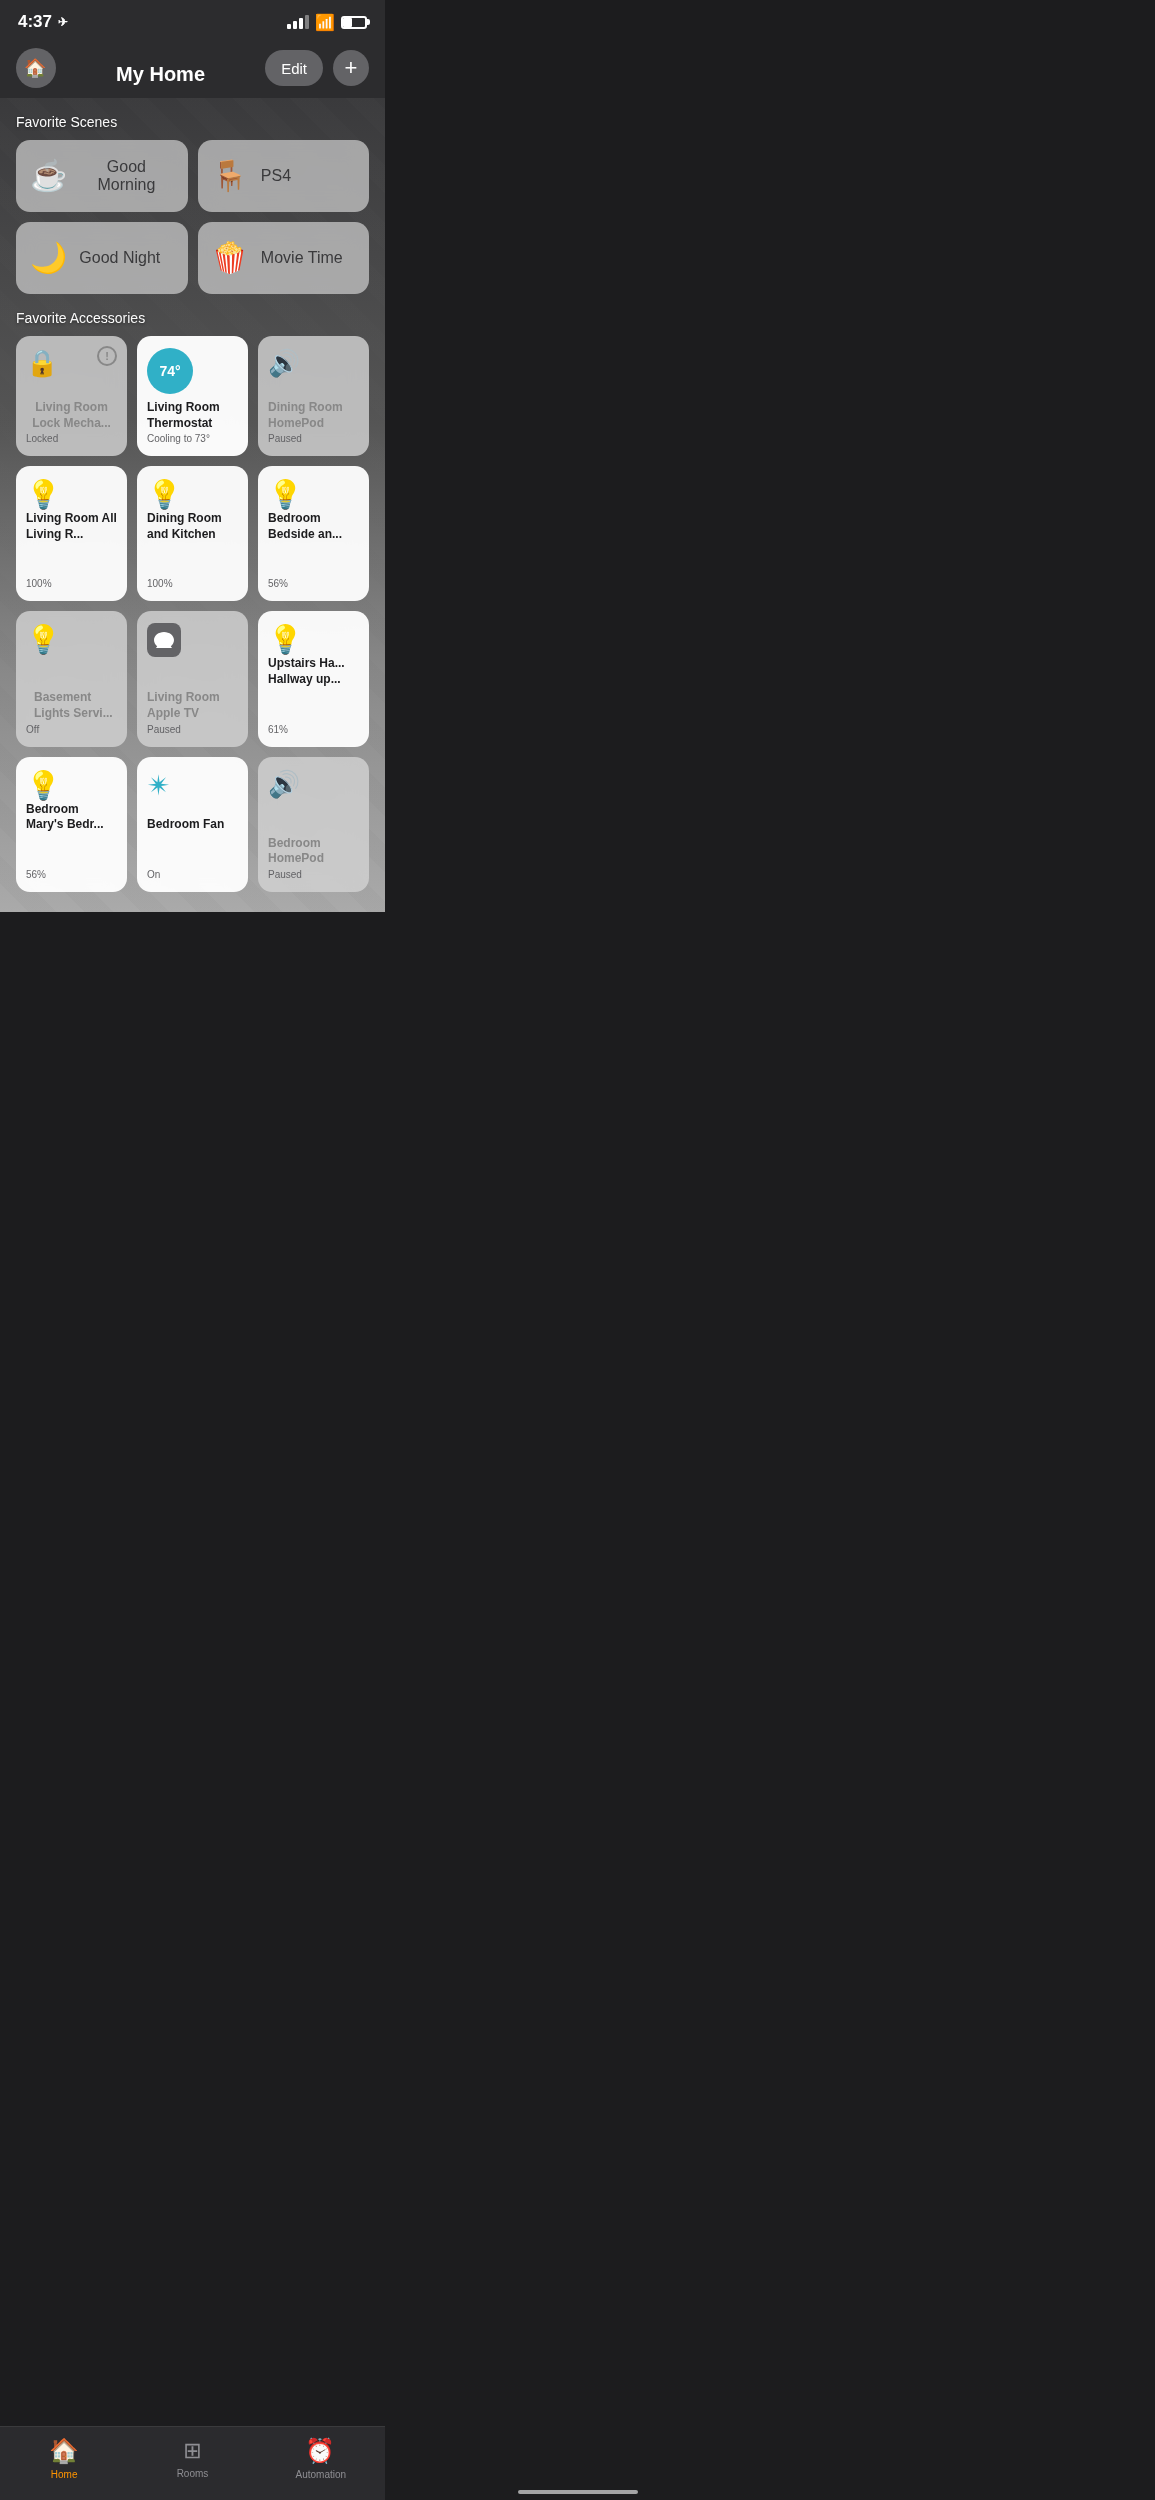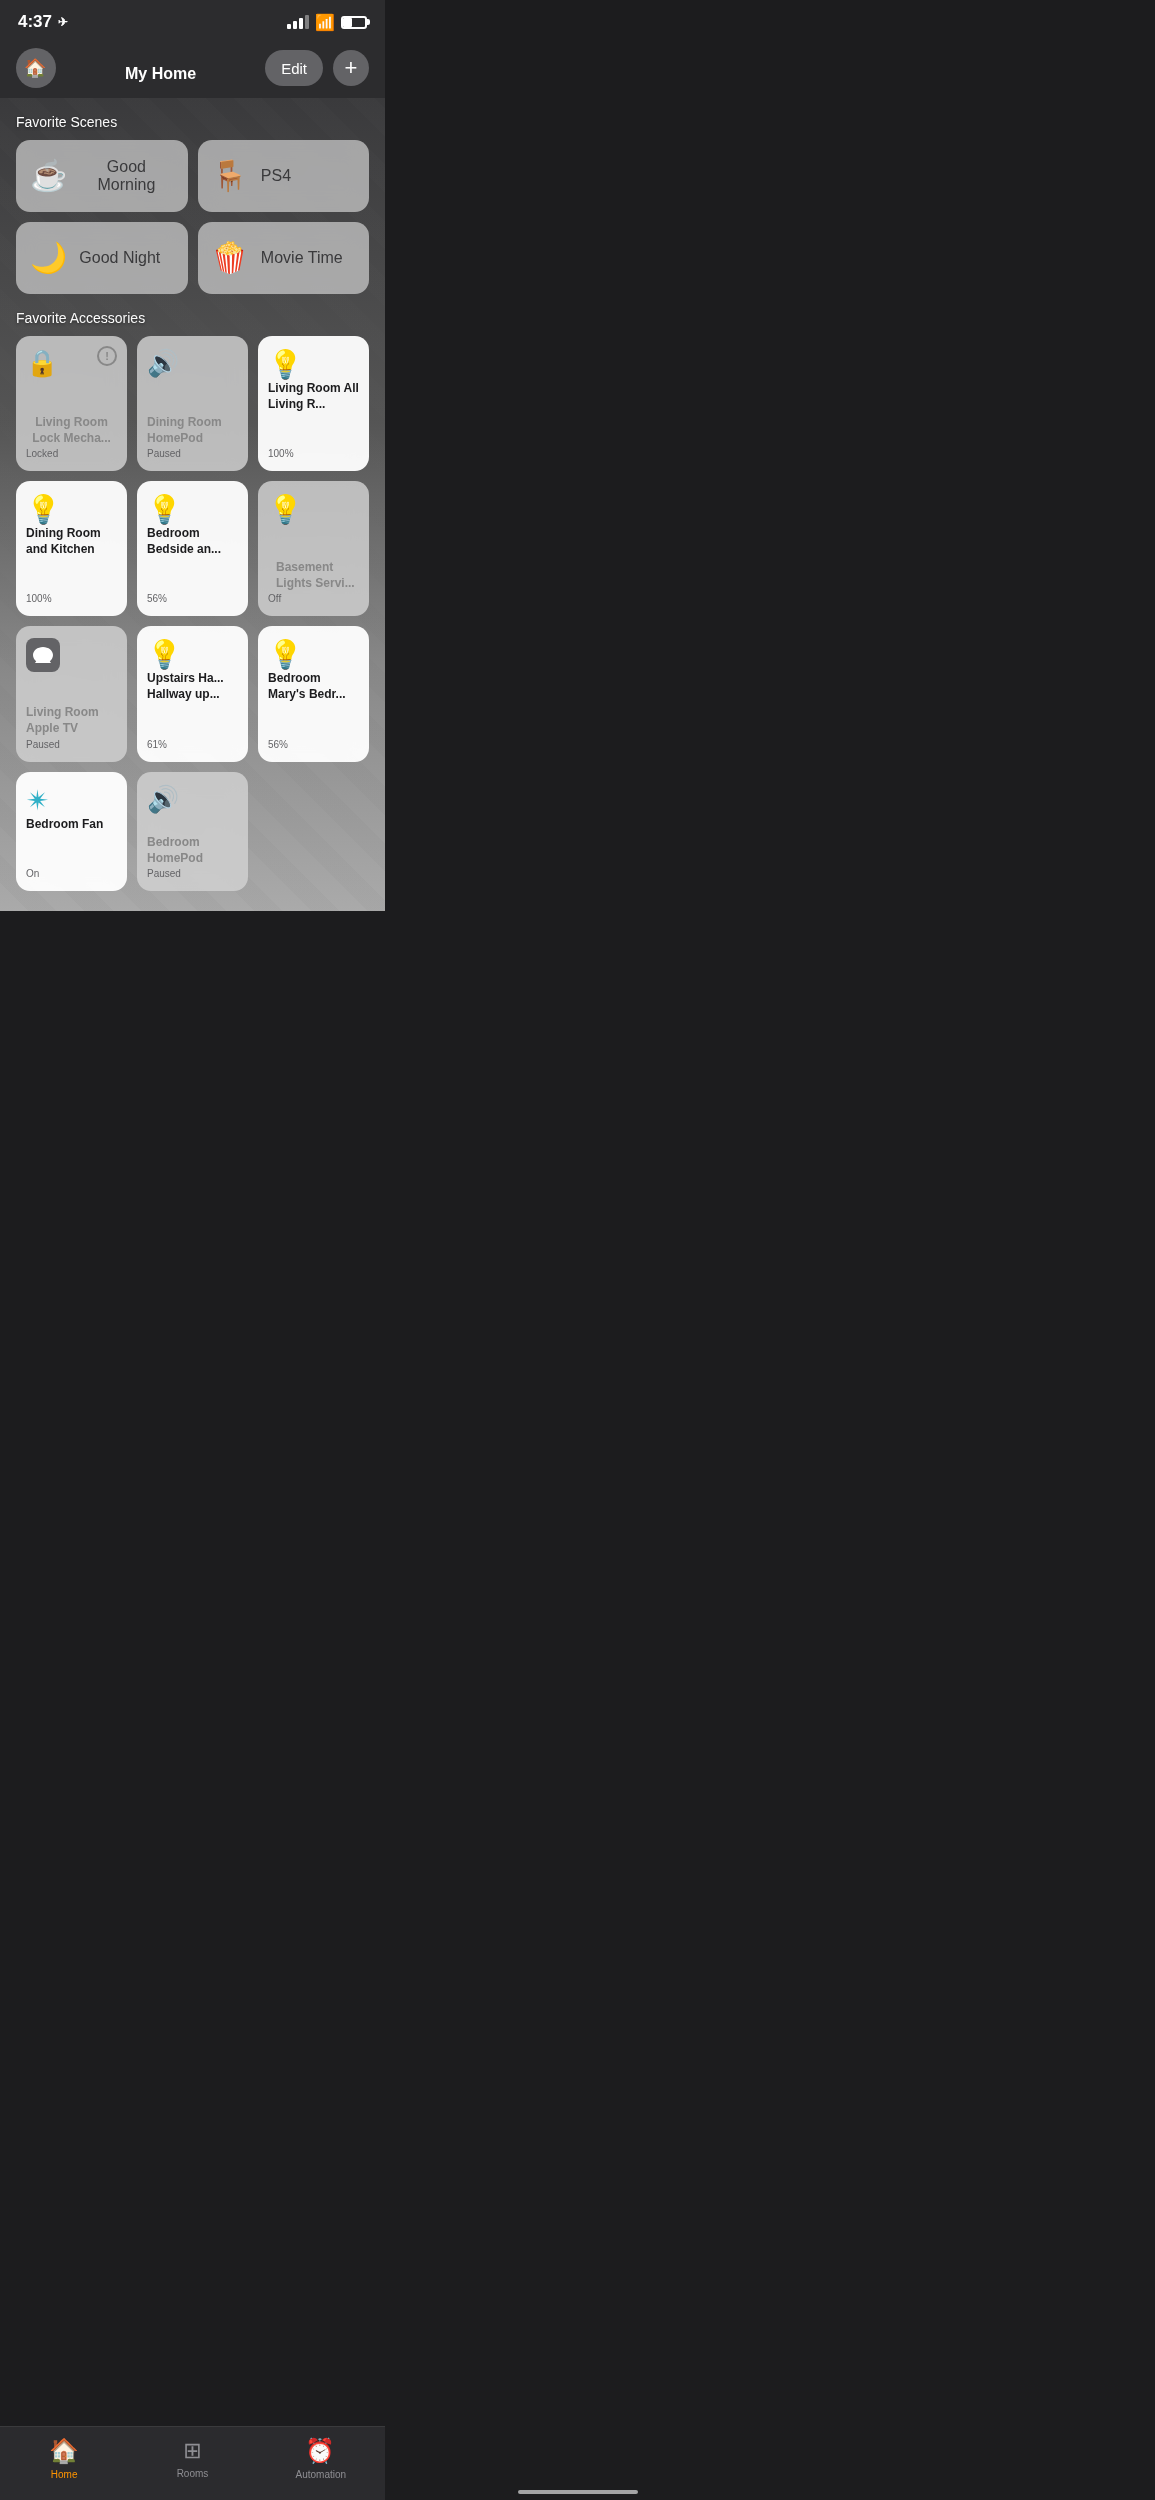--- a/index.html
+++ b/index.html
@@ -69,21 +69,21 @@
       background: #2c2c2e;
     }
     .header-home-btn {
       width: 40px; height: 40px;
       background: #636366;
       border-radius: 50%;
       display: flex; align-items: center; justify-content: center;
       cursor: pointer;
     }
     .header-title {
-      font-size: 16px;
+      font-size: 20px;
       font-weight: 600;
       color: #fff;
       margin-top: 12px;
     }
     .header-actions { display: flex; gap: 10px; }
     .header-edit-btn {
       background: #636366;
       color: #fff;
       border: none;
       border-radius: 20px;
@@ -354,20 +354,29 @@
 
       <div class="accessory-card inactive">
         <div style="font-size:26px; color:#aaa;">🔒</div>
         <div class="info-circle">!</div>
         <div>
           <div class="accessory-name" style="color:#888;text-align:center;">Living Room Lock Mecha...</div>
           <div class="accessory-status">Locked</div>
         </div>
       </div>
 
+      <div class="accessory-card active-blue">
+        <div class="thermostat-badge">
+          <span>74°</span>
+        </div>
+        <div>
+          <div class="accessory-name">Living Room Thermostat</div>
+          <div class="accessory-status">Cooling to 73°</div>
+        </div>
+      </div>
 
       <div class="accessory-card inactive">
         <div style="font-size:26px; color:#aaa;">🔊</div>
         <div>
           <div class="accessory-name" style="color:#888;">Dining Room HomePod</div>
           <div class="accessory-status">Paused</div>
         </div>
       </div>
 
       <div class="accessory-card active">

